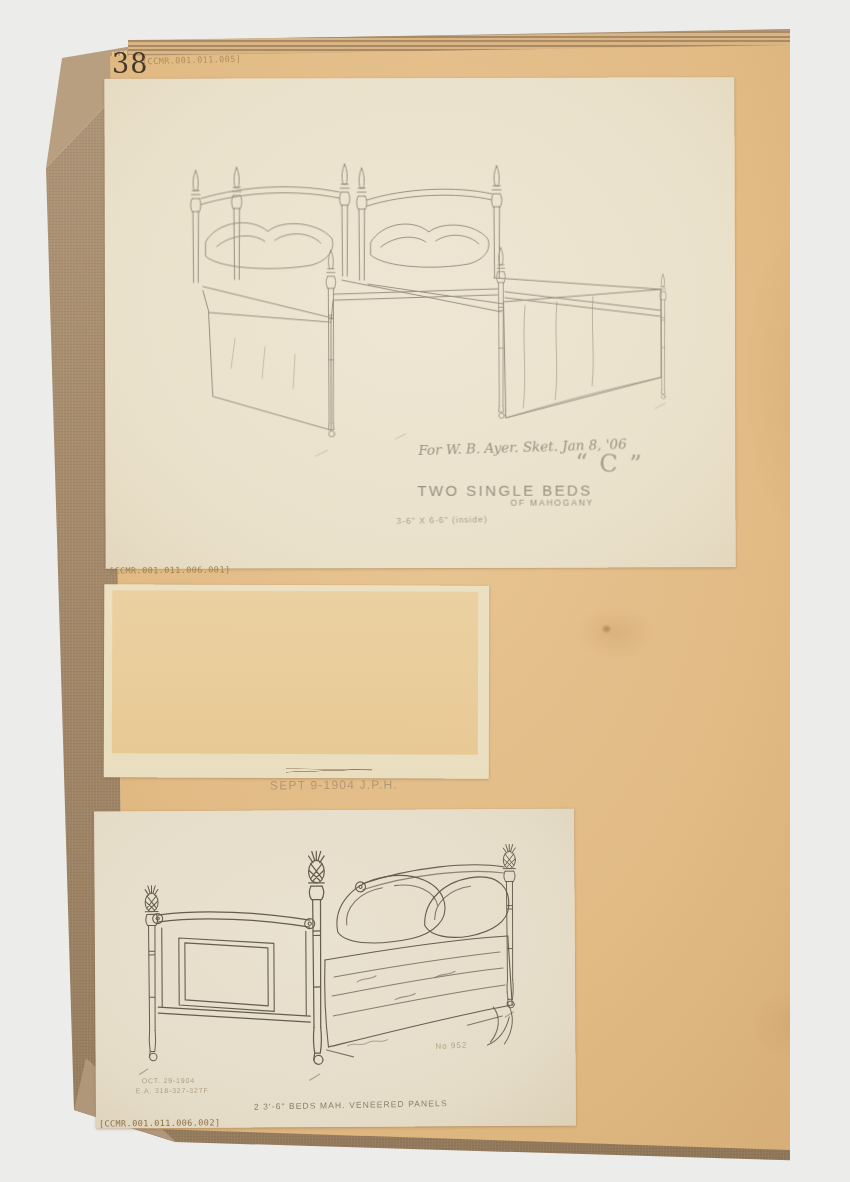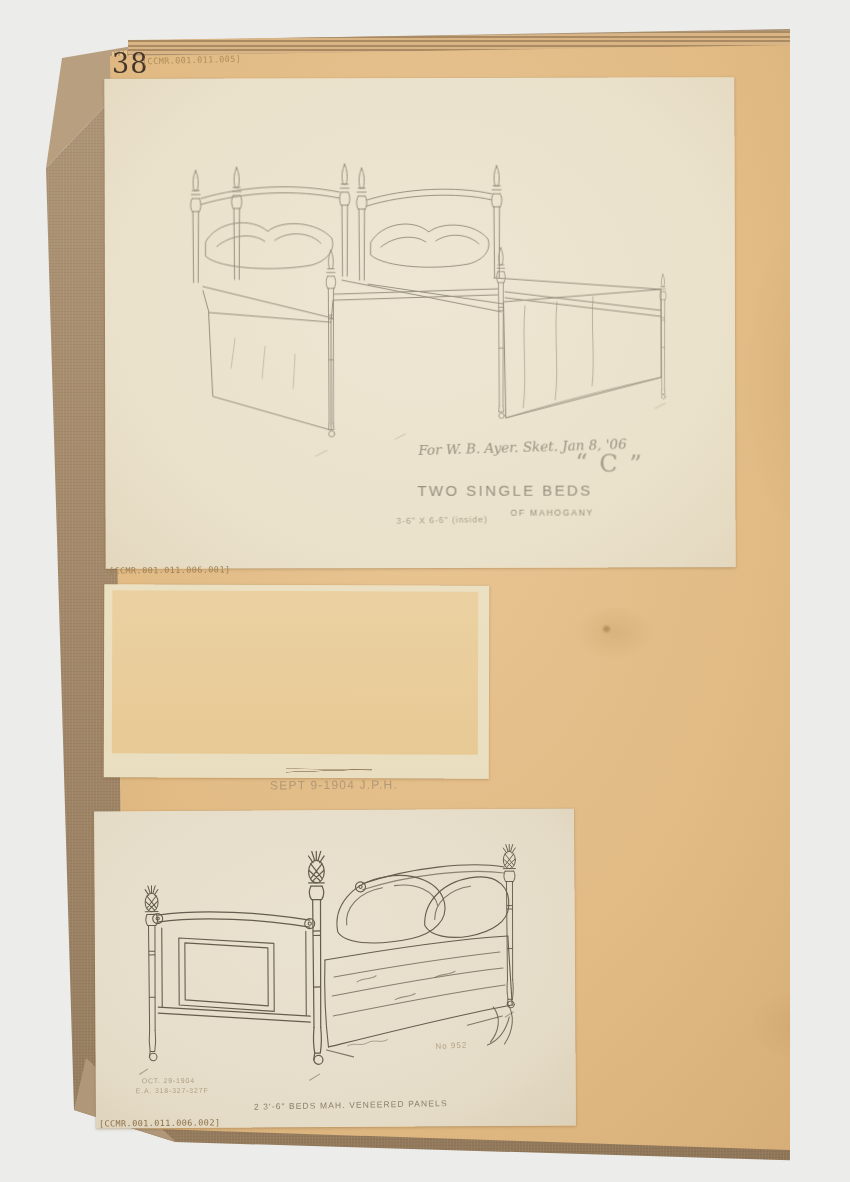--- a/index.html
+++ b/index.html
@@ -56,21 +56,21 @@
   .code.hdr{left:142px;top:55px;color:#a3854f;opacity:.8;transform:rotate(-1.6deg);}
   .code.mid{left:109px;top:565px;color:#9d8153;transform:rotate(-.6deg);}
   .code.bot{left:99px;top:1118px;color:#8c7048;transform:rotate(-.6deg);}
   .script{position:absolute;left:313px;top:360px;width:280px;
     font-family:"DejaVu Serif",serif;font-style:italic;font-size:13.5px;color:#9a9080;
     transform:rotate(-1.6deg);white-space:nowrap;}
   .lettered{position:absolute;font-family:"Liberation Sans",sans-serif;color:#98907e;white-space:nowrap;}
   .l-beds{left:312px;top:404px;font-size:15px;letter-spacing:2.4px;}
   .l-c{left:470px;top:372px;font-family:"DejaVu Serif",serif;font-size:24px;
     color:#a69d8b;letter-spacing:2px;transform:rotate(1.5deg);}
-  .l-mah{left:405px;top:430px;font-size:8.5px;letter-spacing:1.8px;}
+  .l-mah{left:405px;top:420px;font-size:8.5px;letter-spacing:1.8px;}
   .l-dims{left:291px;top:437px;font-size:8.5px;letter-spacing:1px;color:#a79e87;transform:rotate(-1deg);}
   .datenote{position:absolute;left:270px;top:778px;font-size:12px;letter-spacing:1.2px;
     color:#b09878;white-space:nowrap;transform:rotate(-.4deg);}
   .scrib{position:absolute;left:286px;top:767px;width:86px;height:7px;
     background:
       linear-gradient(178deg,rgba(0,0,0,0) 46%,rgba(112,86,50,.55) 48%,rgba(112,86,50,.55) 55%,rgba(0,0,0,0) 57%),
       linear-gradient(181deg,rgba(0,0,0,0) 30%,rgba(112,86,50,.4) 33%,rgba(112,86,50,.4) 40%,rgba(0,0,0,0) 43%);}
   .bnote{position:absolute;font-family:"Liberation Sans",sans-serif;white-space:nowrap;}
   .b-num{left:340px;top:232px;font-size:8px;letter-spacing:1px;color:#b2a284;transform:rotate(-2deg);}
   .b-l1{left:46px;top:266px;font-size:7px;letter-spacing:.8px;color:#ad9f82;}

